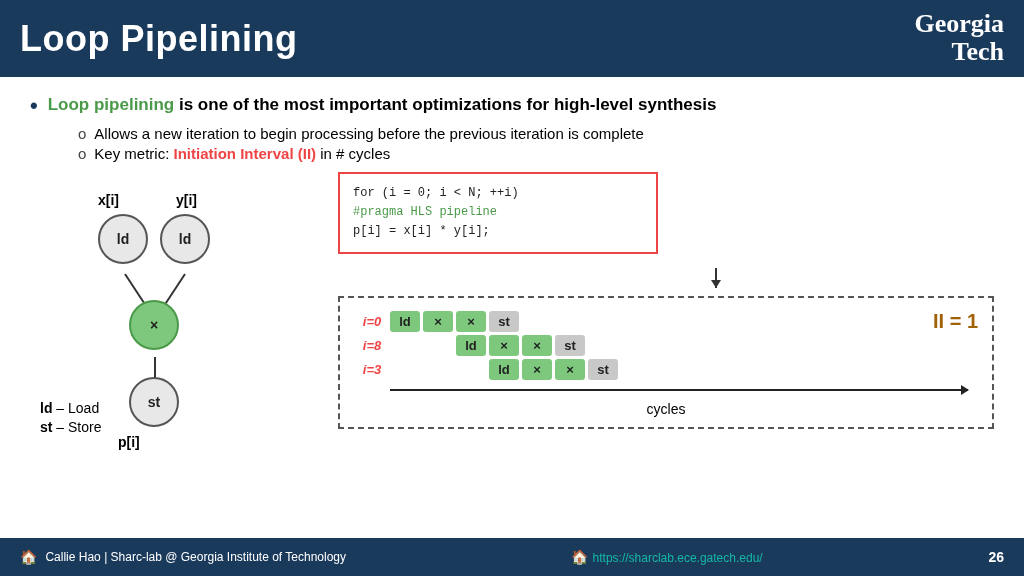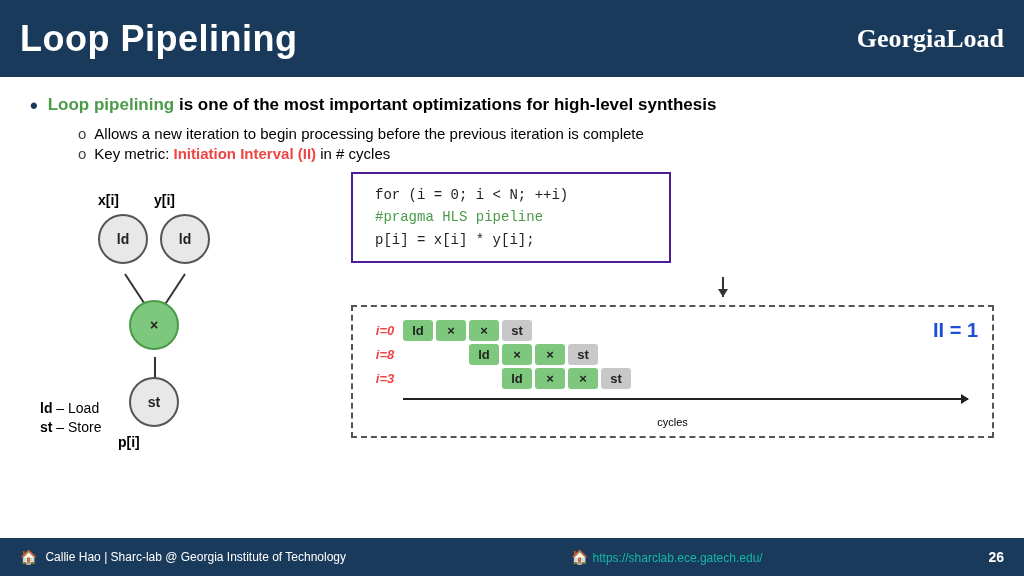--- a/index.html
+++ b/index.html
@@ -26,20 +26,21 @@
       font-size: 36px;
       font-weight: bold;
       letter-spacing: 0.5px;
     }
     #georgia-tech-logo {
       position: absolute;
       right: 20px;
       top: 50%;
       transform: translateY(-50%);
       display: flex;
+      flex-direction: column;
       align-items: flex-end;
     }
     .gt-logo-text {
       color: #fff;
       font-size: 26px;
       font-weight: bold;
       font-family: Georgia, serif;
       line-height: 1.1;
     }
 
@@ -67,21 +68,21 @@
     .highlight-blue { color: #ef4444; font-weight: bold; }
 
     .sub-bullets { margin-left: 48px; margin-bottom: 8px; }
     .sub-bullet { font-size: 15px; font-weight: normal; display: flex; align-items: flex-start; margin-bottom: 3px; }
     .sub-bullet-dot { margin-right: 8px; color: #444; }
 
     
     .content-area {
       display: flex;
       margin-top: 10px;
-      gap: 41px;
+      gap: 28px;
     }
 
     
     .left-diagram {
       width: 280px;
       position: relative;
       flex-shrink: 0;
     }
     .diagram-nodes {
       position: relative;
@@ -127,24 +128,24 @@
       color: #000000;
       margin-left: 10px;
     }
     .legend-line { margin-bottom: 3px; }
 
     
     .right-area {
       flex: 1;
     }
     .code-box {
-      border: 2px solid #4c1d95;
-      padding: 10px 22px;
+      border: 2px solid #ef4444;
+      padding: 10px 13px;
       font-family: 'Courier New', monospace;
-      font-size: 14px;
+      font-size: 12px;
       background: #fff;
       margin-bottom: 14px;
       display: inline-block;
       min-width: 320px;
     }
     .code-line { line-height: 1.6; color: #222; }
     .code-green { color: #4a9a4a; }
 
     
     .pipeline-box {
@@ -169,21 +170,21 @@
     .td-green { background: #7dc87d; border-radius: 3px; color: #222; }
     .td-gray { background: #c8c8c8; border-radius: 3px; color: #222; }
     .td-empty { background: transparent; }
 
     .ii-label {
       position: absolute;
       right: 14px;
       top: 12px;
       font-size: 20px;
       font-weight: bold;
-      color: #1d4ed8;
+      color: #a16207;
     }
     .cycles-container {
       position: relative;
       margin-top: 4px;
       height: 28px;
     }
 
     
     #footer {
       position: absolute;
@@ -237,21 +238,21 @@
       border-top: 8px solid #333;
     }
   </style>
 </head>
 <body>
 
 <div id="header">
   <span id="header-title">Loop Pipelining</span>
   <div id="georgia-tech-logo">
     <span class="gt-logo-text">Georgia</span>
-    <span class="gt-logo-text">Load</span>
+    <span class="gt-logo-text">Tech</span>
   </div>
 </div>
 
 <div id="main">
 
   <div class="bullet-main">
     <span class="bullet-dot">•</span>
     <span>
       <span class="highlight-green">Loop pipelining</span><span> is one of the most important optimizations for high-level synthesis</span>
     </span>
@@ -283,21 +284,21 @@
 
           <line x1="125" y1="185" x2="125" y2="215" stroke="#333" stroke-width="2" marker-end="url(#arrow)"></line>
           <defs>
             <marker id="arrow" markerWidth="8" markerHeight="8" refX="4" refY="4" orient="auto">
               <path d="M0,0 L0,8 L8,4 z" fill="#333"></path>
             </marker>
           </defs>
         </svg>
 
         <div class="node-label" style="left:68px; top:20px;">x[i]</div>
-        <div class="node-label" style="left:124px; top:20px;">y[i]</div>
+        <div class="node-label" style="left:146px; top:20px;">y[i]</div>
 
         <div class="node-circle" style="left:68px; top:42px;">
           <span>ld</span>
         </div>
 
         <div class="node-circle" style="left:130px; top:42px;">
           <span>ld</span>
         </div>
 
         <div class="node-circle node-green" style="left:99px; top:128px;">
@@ -375,21 +376,21 @@
             </tr>
           </tbody>
         </table>
 
         <div class="cycles-container">
           <div style="display:flex; align-items:center; margin-left:36px; margin-right:10px;">
             <div style="flex:1; height:2px; background:#222; position:relative;">
               <div style="position:absolute; right:-1px; top:-4px; border-top:5px solid transparent; border-bottom:5px solid transparent; border-left:8px solid #222;"></div>
             </div>
           </div>
-          <div style="text-align:center; font-size:11px; margin-top:16px;">cycles</div>
+          <div style="text-align:center; font-size:14px; margin-top:10px;">cycles</div>
         </div>
       </div>
     </div>
 
   </div>
 </div>
 
 <div id="footer">
   <div class="footer-left">
     <span class="house-icon">🏠</span>

